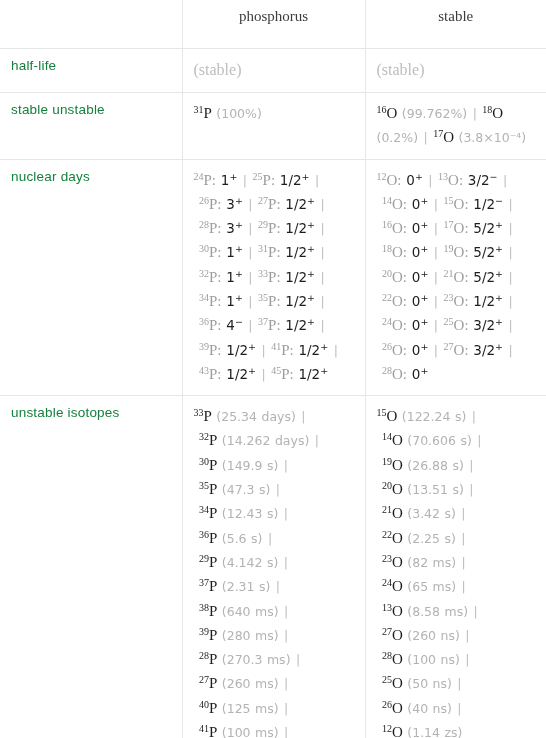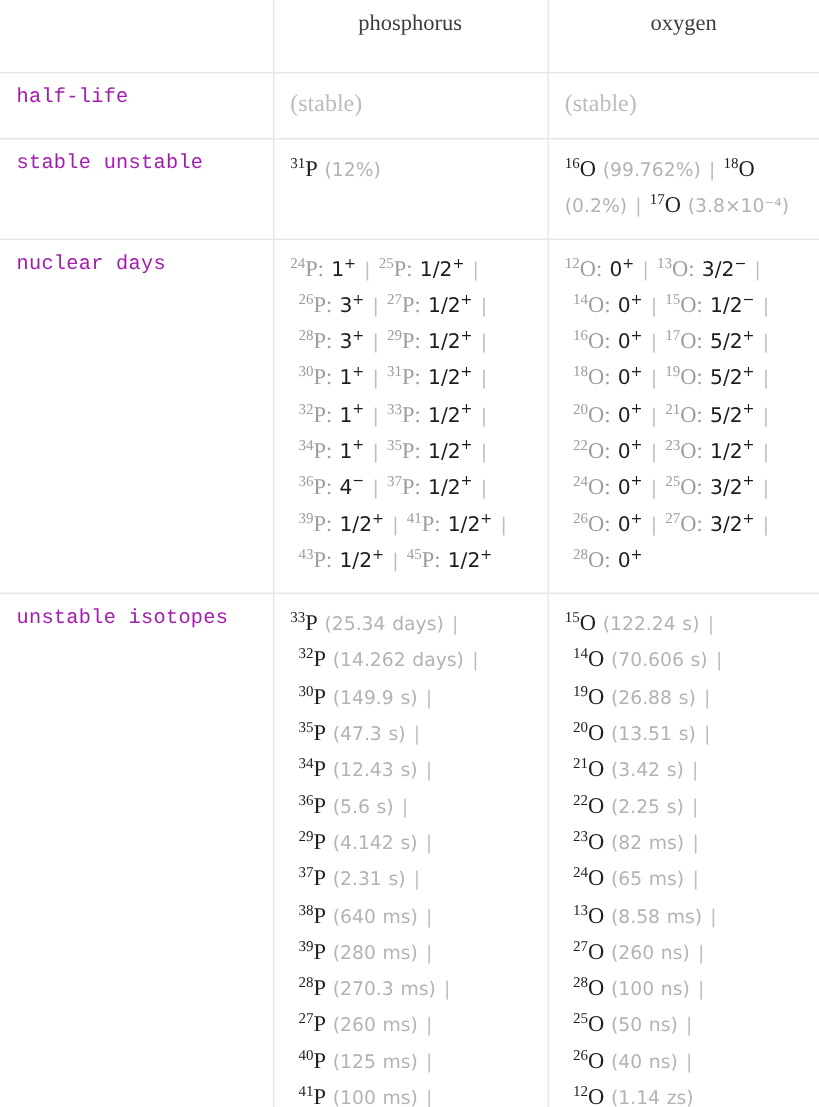--- a/index.html
+++ b/index.html
@@ -52,23 +52,23 @@
     font-size: 15px;
     color: #3c3c3c;
     font-weight: normal;
     vertical-align: middle;
     height: 31px;
     padding: 4px 6px 6px 6px;
   }
 
   
   .row-label {
-    font-family: Liberation Mono, monospace;
+    font-family: Liberation Sans, sans-serif;
     font-size: 13.5px;
-    color: #a21caf;
+    color: #15803d;
     line-height: 1.35;
     letter-spacing: 0.2px;
   }
 
   
   .val {
     font-family: "DejaVu Sans", "Liberation Sans", sans-serif;
     font-size: 12.5px;
     color: #b3b3b3;
     line-height: 1.62;
@@ -124,36 +124,36 @@
 <table class="prop-table">
   <colgroup>
     <col class="c-label">
       <col class="c-v1">
       <col class="c-v2">
   </colgroup>
   <tbody>
     <tr>
       <td class="hdr-blank"></td>
       <td class="col-head">phosphorus</td>
-      <td class="col-head">oxygen</td>
+      <td class="col-head">stable</td>
     </tr>
 
     <tr>
       <td class="row-label">half-life</td>
       <td class="val">
         <span class="stable-txt">(stable)</span>
       </td>
       <td class="val">
         <span class="stable-txt">(stable)</span>
       </td>
     </tr>
 
     <tr>
       <td class="row-label">stable unstable</td>
-      <td class="val" id="cell-stable-p"><span><span class="mass k">31</span><span class="sym">P</span><span class="paren"> (12%)</span></span></td>
+      <td class="val" id="cell-stable-p"><span><span class="mass k">31</span><span class="sym">P</span><span class="paren"> (100%)</span></span></td>
       <td class="val" id="cell-stable-o"><span><span class="mass k">16</span><span class="sym">O</span><span class="paren"> (99.762%)</span></span><span class="sep">&nbsp;|&nbsp;</span><span><span class="mass k">18</span><span class="sym">O</span><span class="paren"> (0.2%)</span></span><span class="sep">&nbsp;|&nbsp;</span><span><span class="mass k">17</span><span class="sym">O</span><span class="paren"> (3.8×10⁻⁴)</span></span></td>
     </tr>
 
     <tr>
       <td class="row-label">nuclear days</td>
       <td class="val" id="cell-spin-p"><span><span class="mass">24</span><span class="sym g">P</span><span class="sym g">:</span><span class="spin">&nbsp;1<sup>+</sup></span></span><span class="sep">&nbsp;|&nbsp;</span><span><span class="mass">25</span><span class="sym g">P</span><span class="sym g">:</span><span class="spin">&nbsp;1/2<sup>+</sup></span></span><span class="sep">&nbsp;|&nbsp;</span><span><span class="mass">26</span><span class="sym g">P</span><span class="sym g">:</span><span class="spin">&nbsp;3<sup>+</sup></span></span><span class="sep">&nbsp;|&nbsp;</span><span><span class="mass">27</span><span class="sym g">P</span><span class="sym g">:</span><span class="spin">&nbsp;1/2<sup>+</sup></span></span><span class="sep">&nbsp;|&nbsp;</span><span><span class="mass">28</span><span class="sym g">P</span><span class="sym g">:</span><span class="spin">&nbsp;3<sup>+</sup></span></span><span class="sep">&nbsp;|&nbsp;</span><span><span class="mass">29</span><span class="sym g">P</span><span class="sym g">:</span><span class="spin">&nbsp;1/2<sup>+</sup></span></span><span class="sep">&nbsp;|&nbsp;</span><span><span class="mass">30</span><span class="sym g">P</span><span class="sym g">:</span><span class="spin">&nbsp;1<sup>+</sup></span></span><span class="sep">&nbsp;|&nbsp;</span><span><span class="mass">31</span><span class="sym g">P</span><span class="sym g">:</span><span class="spin">&nbsp;1/2<sup>+</sup></span></span><span class="sep">&nbsp;|&nbsp;</span><span><span class="mass">32</span><span class="sym g">P</span><span class="sym g">:</span><span class="spin">&nbsp;1<sup>+</sup></span></span><span class="sep">&nbsp;|&nbsp;</span><span><span class="mass">33</span><span class="sym g">P</span><span class="sym g">:</span><span class="spin">&nbsp;1/2<sup>+</sup></span></span><span class="sep">&nbsp;|&nbsp;</span><span><span class="mass">34</span><span class="sym g">P</span><span class="sym g">:</span><span class="spin">&nbsp;1<sup>+</sup></span></span><span class="sep">&nbsp;|&nbsp;</span><span><span class="mass">35</span><span class="sym g">P</span><span class="sym g">:</span><span class="spin">&nbsp;1/2<sup>+</sup></span></span><span class="sep">&nbsp;|&nbsp;</span><span><span class="mass">36</span><span class="sym g">P</span><span class="sym g">:</span><span class="spin">&nbsp;4<sup>−</sup></span></span><span class="sep">&nbsp;|&nbsp;</span><span><span class="mass">37</span><span class="sym g">P</span><span class="sym g">:</span><span class="spin">&nbsp;1/2<sup>+</sup></span></span><span class="sep">&nbsp;|&nbsp;</span><span><span class="mass">39</span><span class="sym g">P</span><span class="sym g">:</span><span class="spin">&nbsp;1/2<sup>+</sup></span></span><span class="sep">&nbsp;|&nbsp;</span><span><span class="mass">41</span><span class="sym g">P</span><span class="sym g">:</span><span class="spin">&nbsp;1/2<sup>+</sup></span></span><span class="sep">&nbsp;|&nbsp;</span><span><span class="mass">43</span><span class="sym g">P</span><span class="sym g">:</span><span class="spin">&nbsp;1/2<sup>+</sup></span></span><span class="sep">&nbsp;|&nbsp;</span><span><span class="mass">45</span><span class="sym g">P</span><span class="sym g">:</span><span class="spin">&nbsp;1/2<sup>+</sup></span></span></td>
       <td class="val" id="cell-spin-o"><span><span class="mass">12</span><span class="sym g">O</span><span class="sym g">:</span><span class="spin">&nbsp;0<sup>+</sup></span></span><span class="sep">&nbsp;|&nbsp;</span><span><span class="mass">13</span><span class="sym g">O</span><span class="sym g">:</span><span class="spin">&nbsp;3/2<sup>−</sup></span></span><span class="sep">&nbsp;|&nbsp;</span><span><span class="mass">14</span><span class="sym g">O</span><span class="sym g">:</span><span class="spin">&nbsp;0<sup>+</sup></span></span><span class="sep">&nbsp;|&nbsp;</span><span><span class="mass">15</span><span class="sym g">O</span><span class="sym g">:</span><span class="spin">&nbsp;1/2<sup>−</sup></span></span><span class="sep">&nbsp;|&nbsp;</span><span><span class="mass">16</span><span class="sym g">O</span><span class="sym g">:</span><span class="spin">&nbsp;0<sup>+</sup></span></span><span class="sep">&nbsp;|&nbsp;</span><span><span class="mass">17</span><span class="sym g">O</span><span class="sym g">:</span><span class="spin">&nbsp;5/2<sup>+</sup></span></span><span class="sep">&nbsp;|&nbsp;</span><span><span class="mass">18</span><span class="sym g">O</span><span class="sym g">:</span><span class="spin">&nbsp;0<sup>+</sup></span></span><span class="sep">&nbsp;|&nbsp;</span><span><span class="mass">19</span><span class="sym g">O</span><span class="sym g">:</span><span class="spin">&nbsp;5/2<sup>+</sup></span></span><span class="sep">&nbsp;|&nbsp;</span><span><span class="mass">20</span><span class="sym g">O</span><span class="sym g">:</span><span class="spin">&nbsp;0<sup>+</sup></span></span><span class="sep">&nbsp;|&nbsp;</span><span><span class="mass">21</span><span class="sym g">O</span><span class="sym g">:</span><span class="spin">&nbsp;5/2<sup>+</sup></span></span><span class="sep">&nbsp;|&nbsp;</span><span><span class="mass">22</span><span class="sym g">O</span><span class="sym g">:</span><span class="spin">&nbsp;0<sup>+</sup></span></span><span class="sep">&nbsp;|&nbsp;</span><span><span class="mass">23</span><span class="sym g">O</span><span class="sym g">:</span><span class="spin">&nbsp;1/2<sup>+</sup></span></span><span class="sep">&nbsp;|&nbsp;</span><span><span class="mass">24</span><span class="sym g">O</span><span class="sym g">:</span><span class="spin">&nbsp;0<sup>+</sup></span></span><span class="sep">&nbsp;|&nbsp;</span><span><span class="mass">25</span><span class="sym g">O</span><span class="sym g">:</span><span class="spin">&nbsp;3/2<sup>+</sup></span></span><span class="sep">&nbsp;|&nbsp;</span><span><span class="mass">26</span><span class="sym g">O</span><span class="sym g">:</span><span class="spin">&nbsp;0<sup>+</sup></span></span><span class="sep">&nbsp;|&nbsp;</span><span><span class="mass">27</span><span class="sym g">O</span><span class="sym g">:</span><span class="spin">&nbsp;3/2<sup>+</sup></span></span><span class="sep">&nbsp;|&nbsp;</span><span><span class="mass">28</span><span class="sym g">O</span><span class="sym g">:</span><span class="spin">&nbsp;0<sup>+</sup></span></span></td>
     </tr>
 
     <tr>

